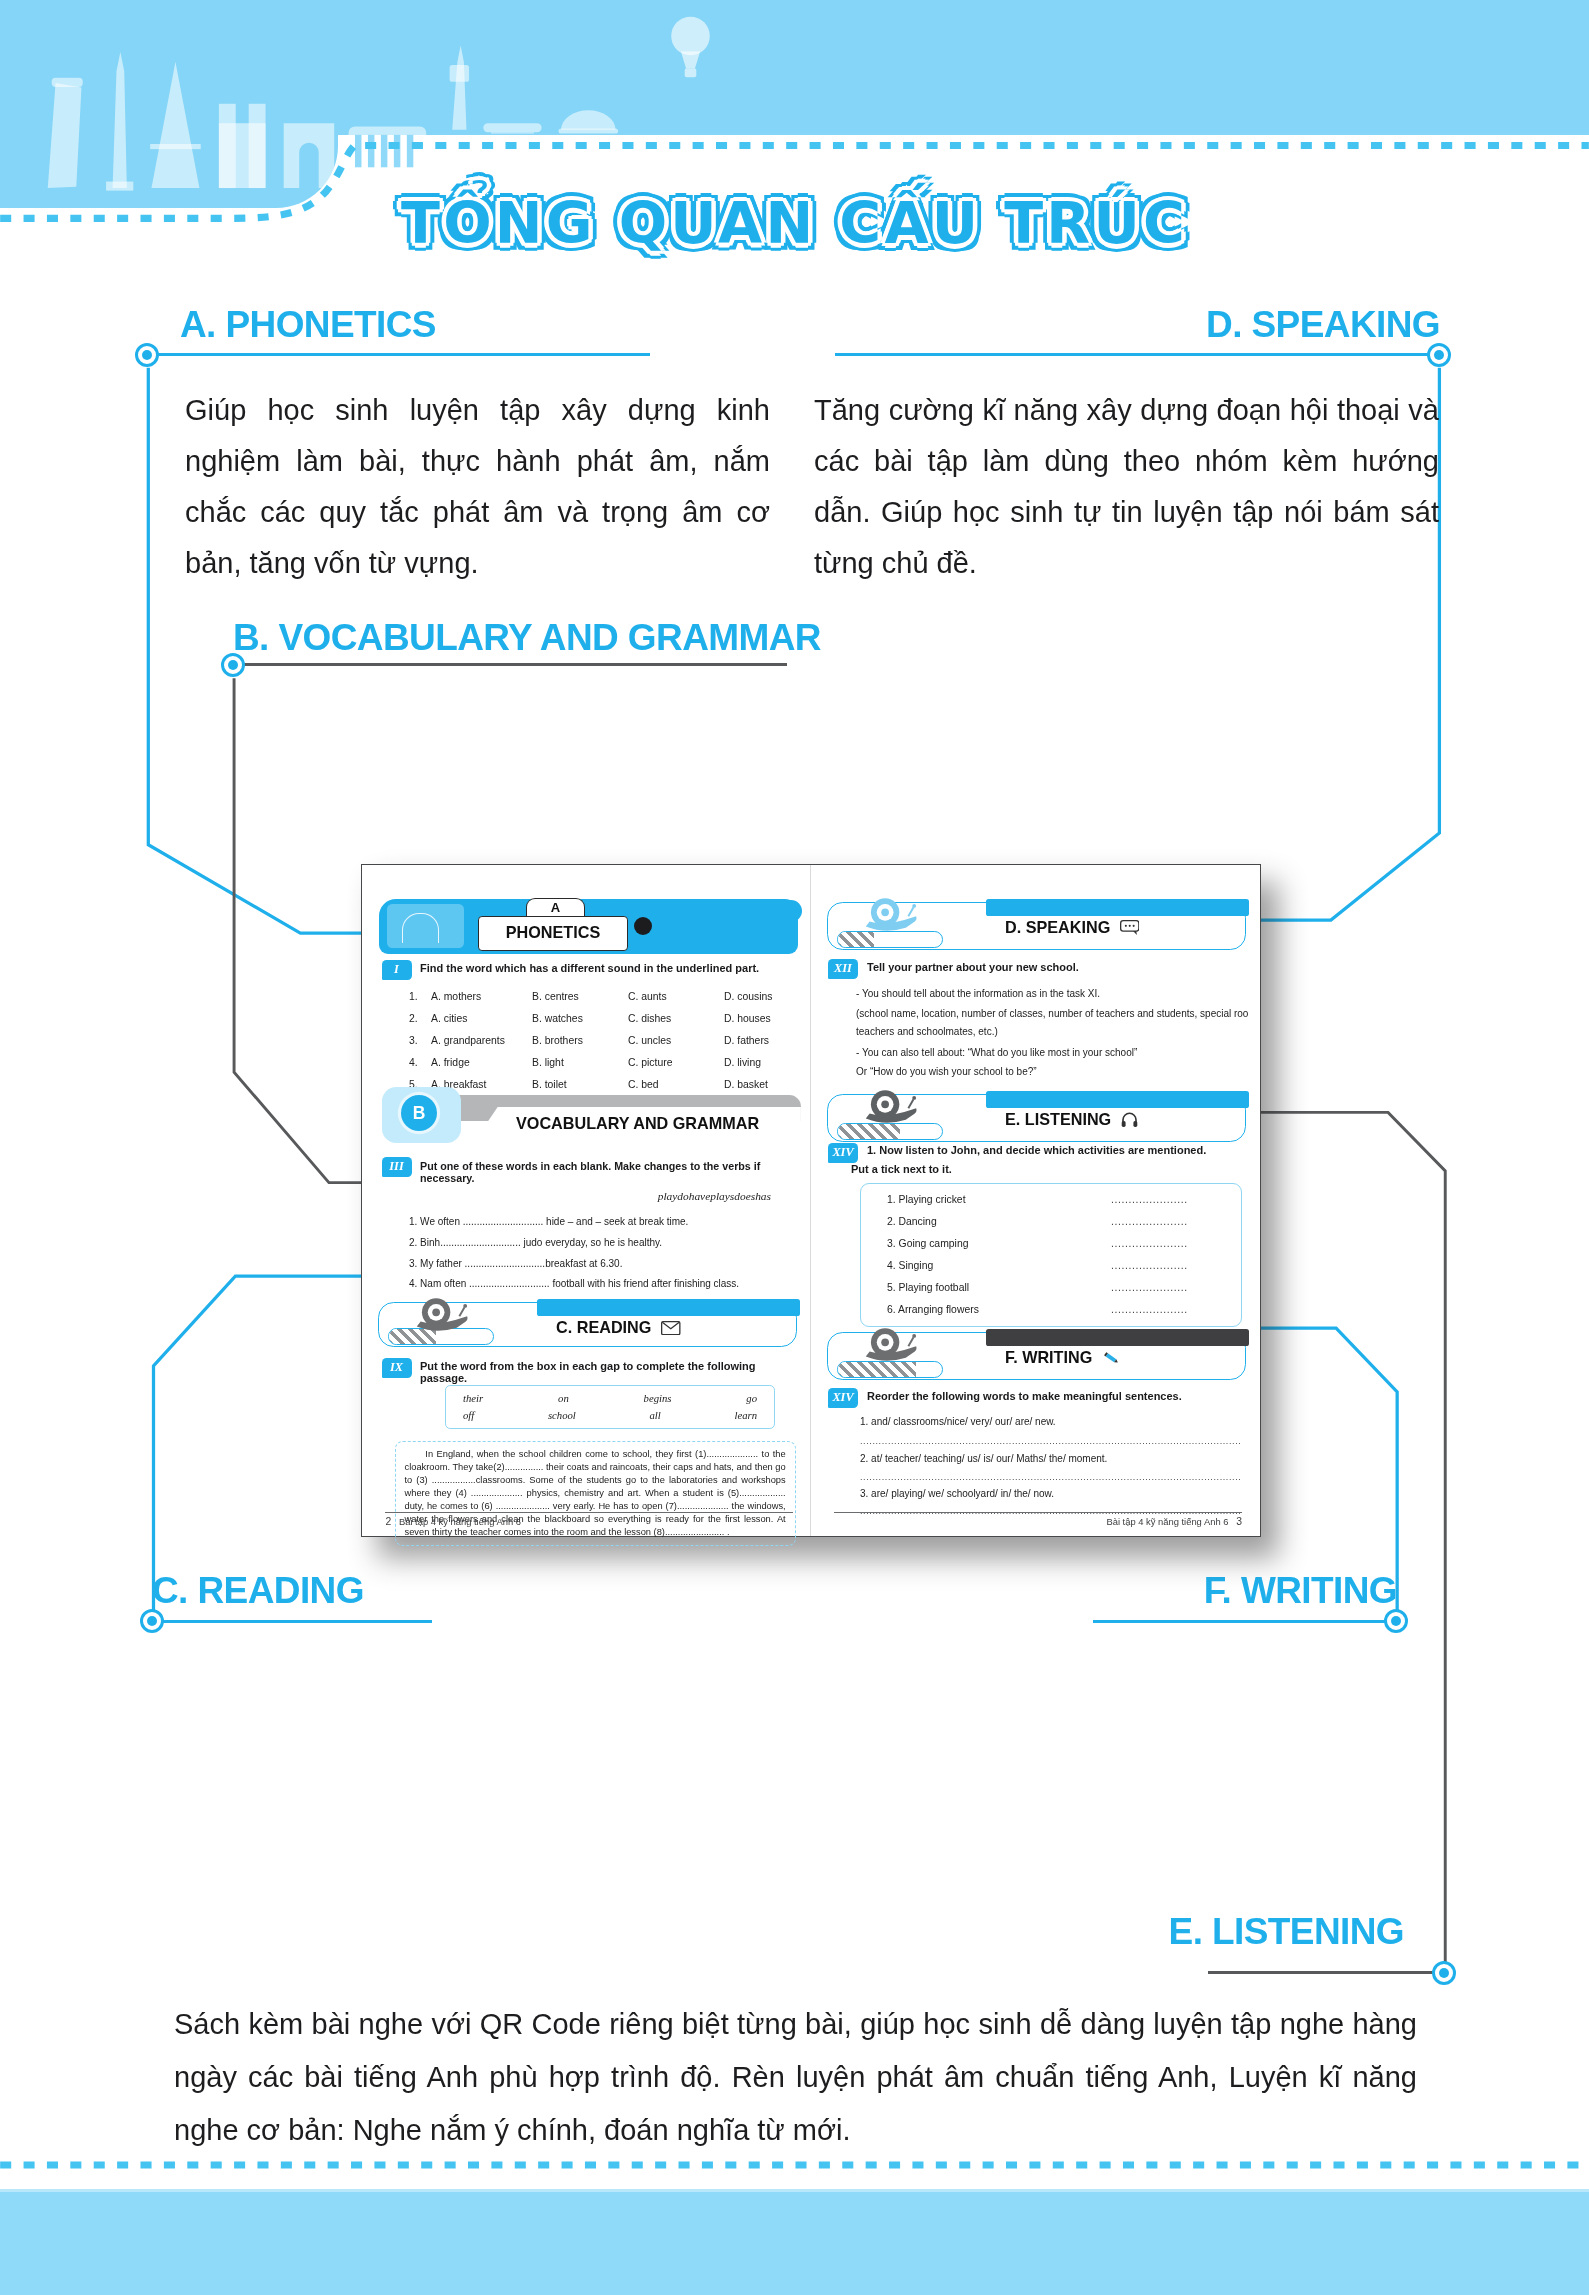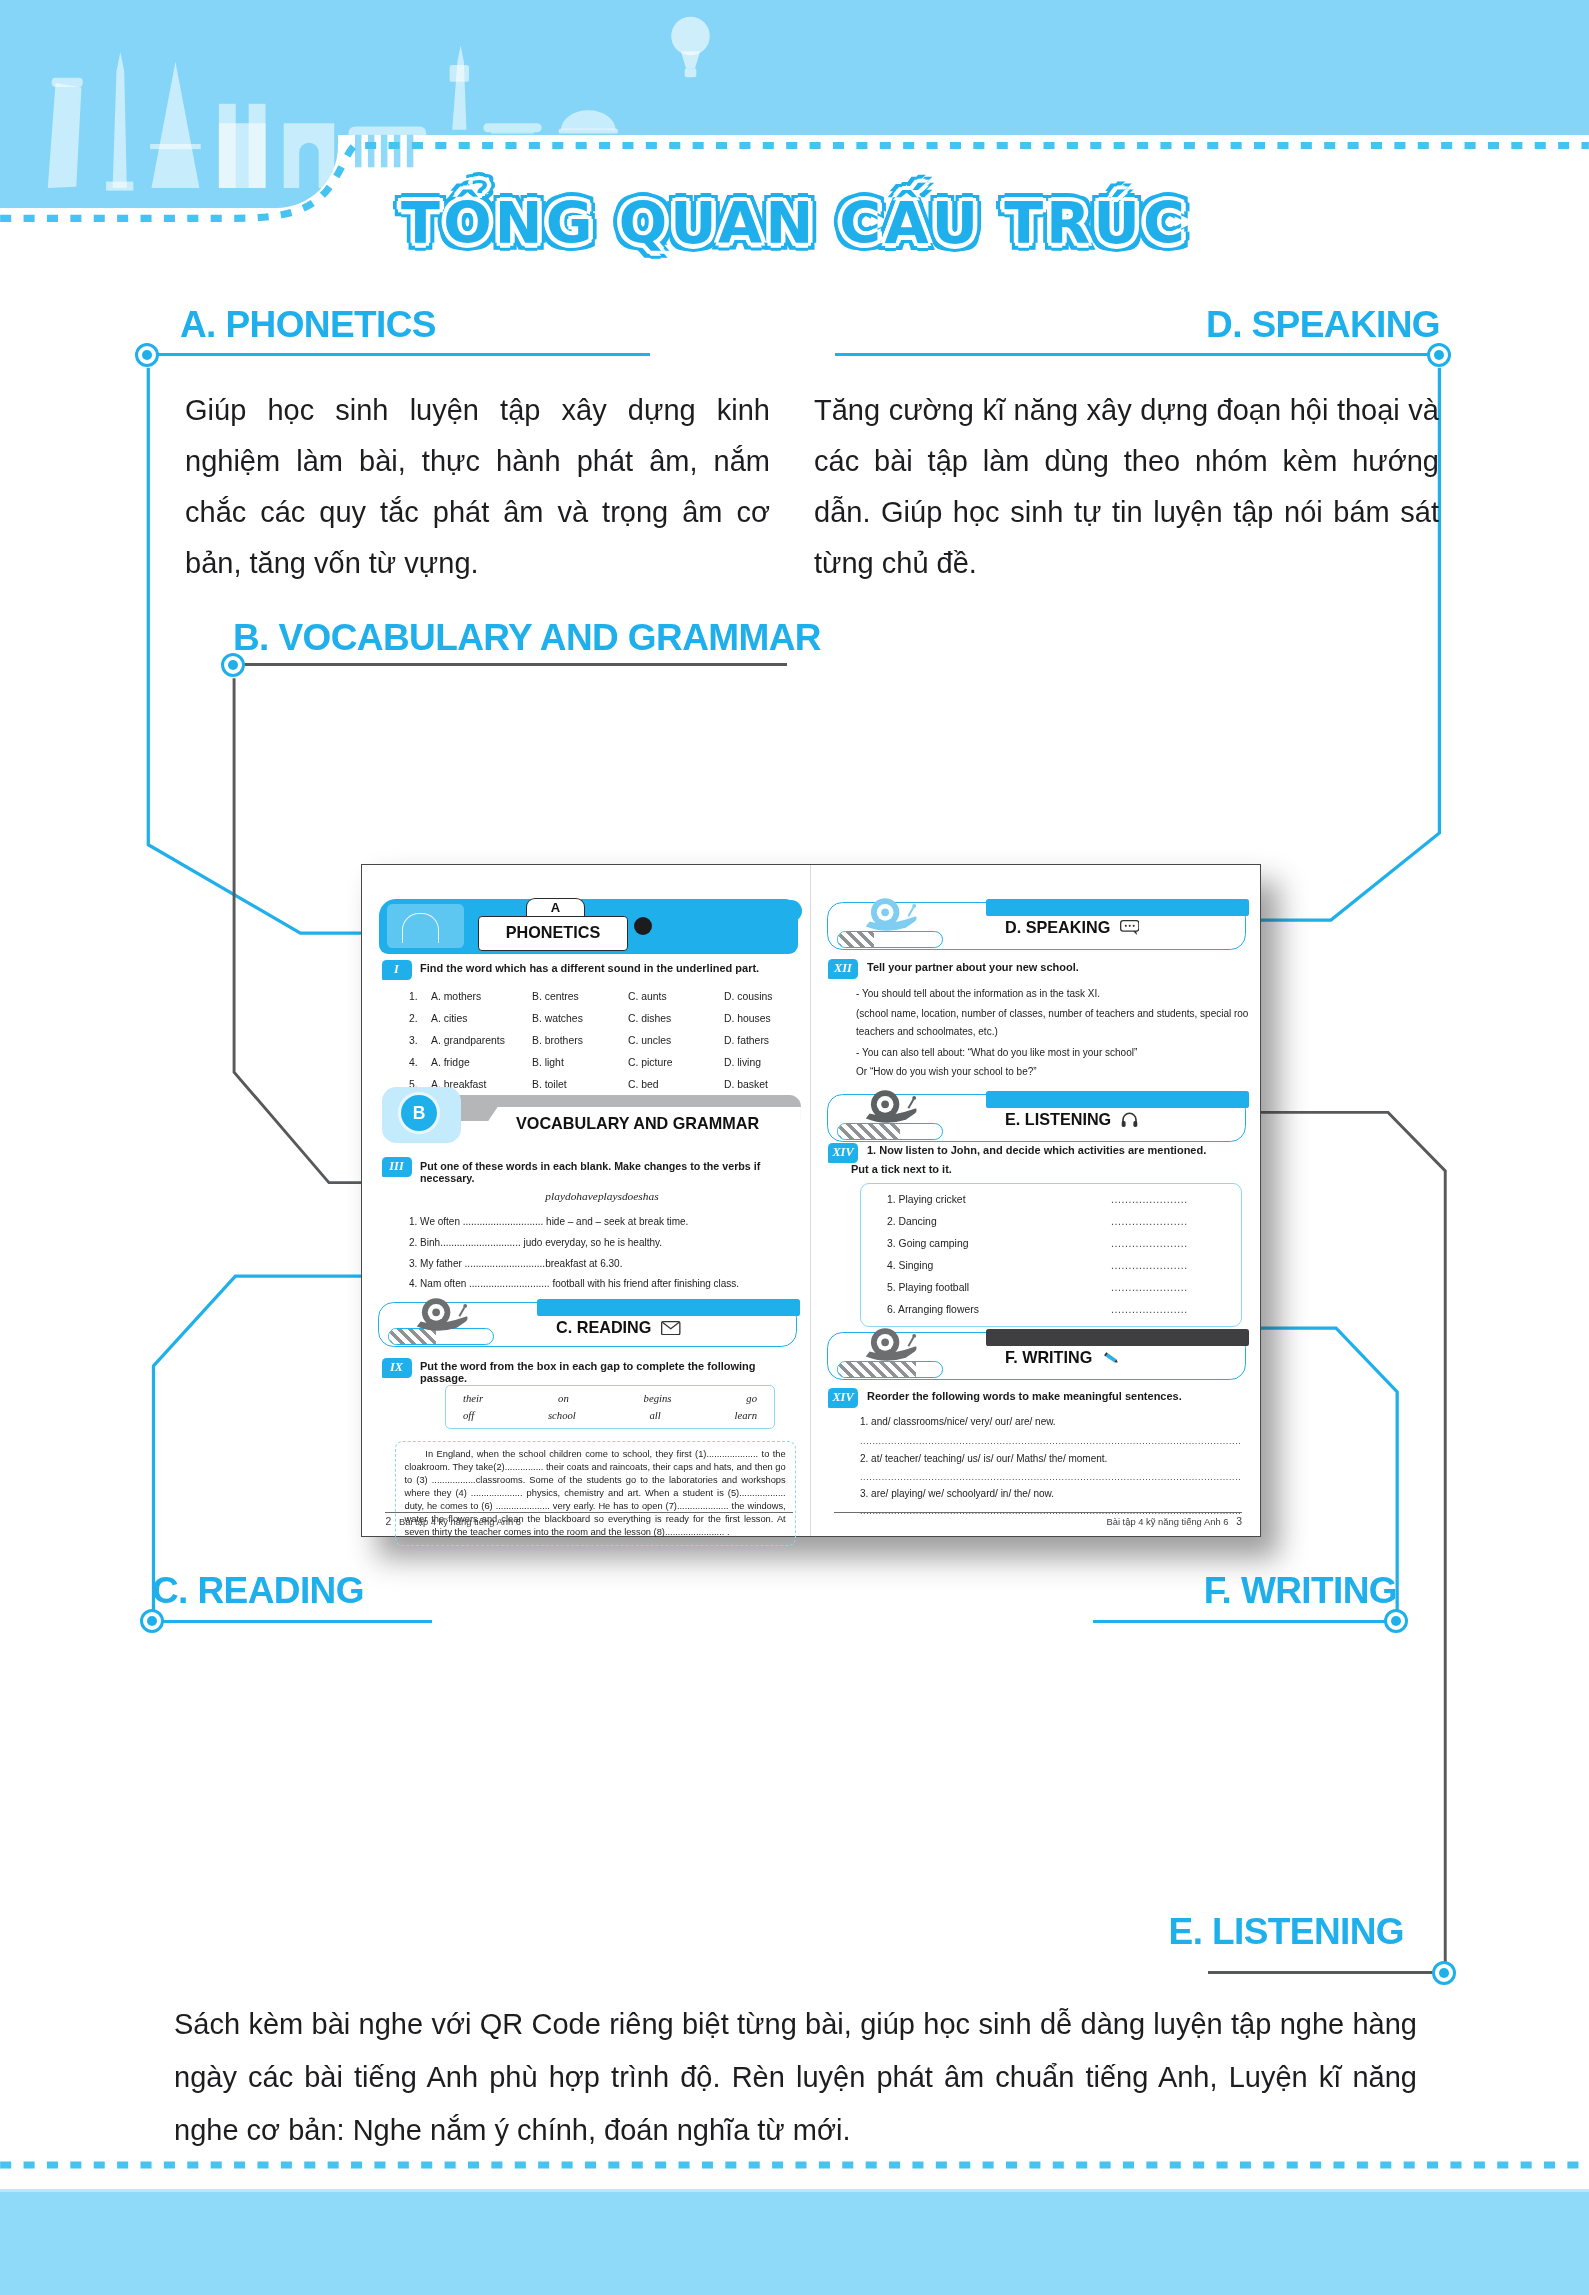--- a/index.html
+++ b/index.html
@@ -32,21 +32,21 @@
   .small{font-size:10px;}
   .banner{position:absolute;left:15.6px;right:13px;height:52px;}
   .pillo{position:absolute;left:0;right:0;top:2.6px;bottom:1.3px;border:1.9px solid #1fb0ec;border-radius:15.6px;background:#fff;}
   .bbar{position:absolute;left:38%;right:-2.6px;top:0;height:17px;border-radius:2.6px;background:#1fb0ec;}
   .btitle{position:absolute;left:41%;top:18px;font-weight:700;font-size:16.2px;color:#111;background:#fff;padding:1.3px 6.5px;white-space:nowrap;}
   .hatch{position:absolute;left:10.4px;bottom:2.6px;width:104px;height:15.6px;border:1.9px solid #1fb0ec;border-radius:8.4px;overflow:hidden;background:#fff;}
   .hatch i{position:absolute;left:0;top:0;bottom:0;background:repeating-linear-gradient(45deg,#8f9396 0 3.9px,#fff 3.9px 7.8px);display:block;}
   .snailw{position:absolute;left:31px;top:-6.5px;z-index:2;}
   .opt-row{position:absolute;left:47px;right:9px;display:grid;grid-template-columns:22px 101px 96px 96px 1fr;font-size:10.4px;color:#222;}
   .fitem{position:absolute;left:47px;right:10.4px;font-size:10px;color:#222;white-space:nowrap;overflow:hidden;}
-  .wrow{position:absolute;left:71px;right:39px;display:flex;justify-content:center;font-family:"Liberation Serif",serif;font-style:italic;font-size:11.4px;color:#222;}
+  .wrow{position:absolute;left:71px;right:39px;display:flex;justify-content:flex-end;font-family:"Liberation Serif",serif;font-style:italic;font-size:11.4px;color:#222;}
   .wbox{position:absolute;left:83px;width:294px;border:1.6px solid #8fd6f3;border-radius:5.2px;padding:3.9px 17px;}
   .wbox .r{display:flex;justify-content:space-between;font-family:"Liberation Serif",serif;font-style:italic;font-size:10.7px;color:#222;line-height:17px;}
   .passage{position:absolute;left:32.5px;right:14.3px;border:1.6px dashed #8fd6f3;border-radius:7.8px;padding:5.8px 9px;
            font-size:9.3px;line-height:13px;text-align:justify;color:#222;}
   .pfoot{position:absolute;left:23.4px;right:17px;top:647px;border-top:1.3px solid #6b6c6e;padding-top:3.2px;font-size:9.4px;color:#3c3d3f;display:flex;gap:7.8px;align-items:baseline;}
   .lsbox{position:absolute;left:49px;right:17px;border:1.6px solid #8fd6f3;border-radius:9px;padding:5.2px 0 5.2px 26px;}
   .lsbox .lr{display:grid;grid-template-columns:1fr 130px;font-size:10.4px;line-height:22px;color:#222;}
   .dots{color:#3a3a3c;letter-spacing:0.6px;overflow:hidden;white-space:nowrap;}
   .wline{position:absolute;left:49px;right:19.5px;font-size:9px;color:#444;letter-spacing:0.6px;overflow:hidden;white-space:nowrap;}
   

